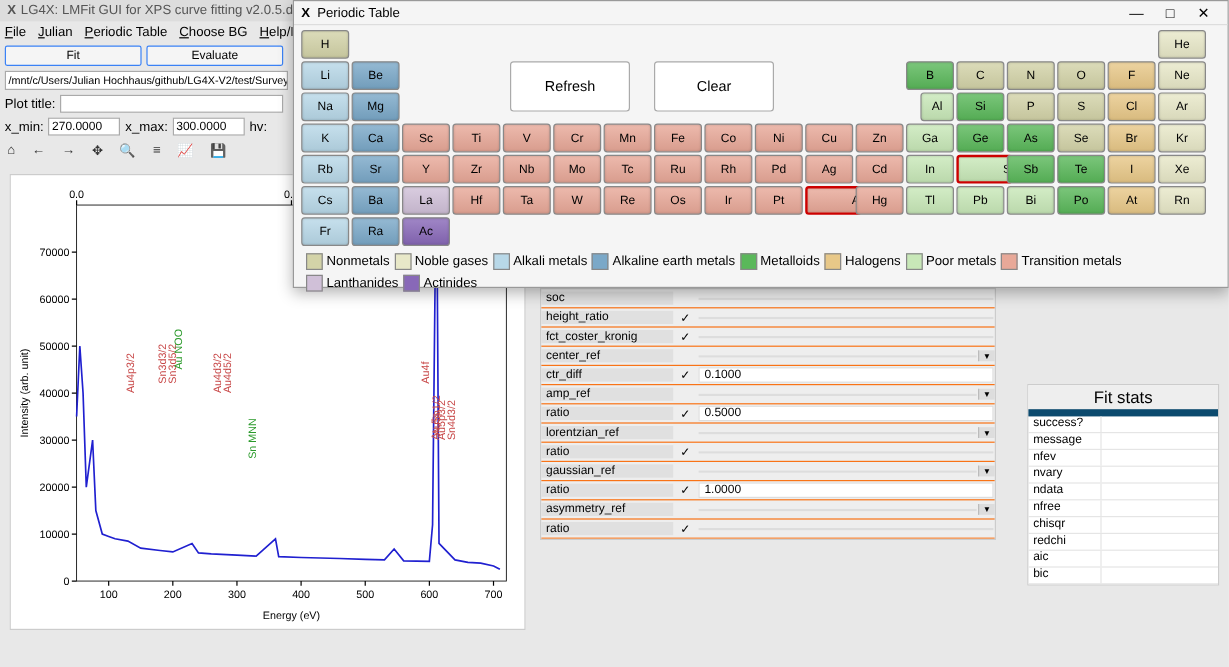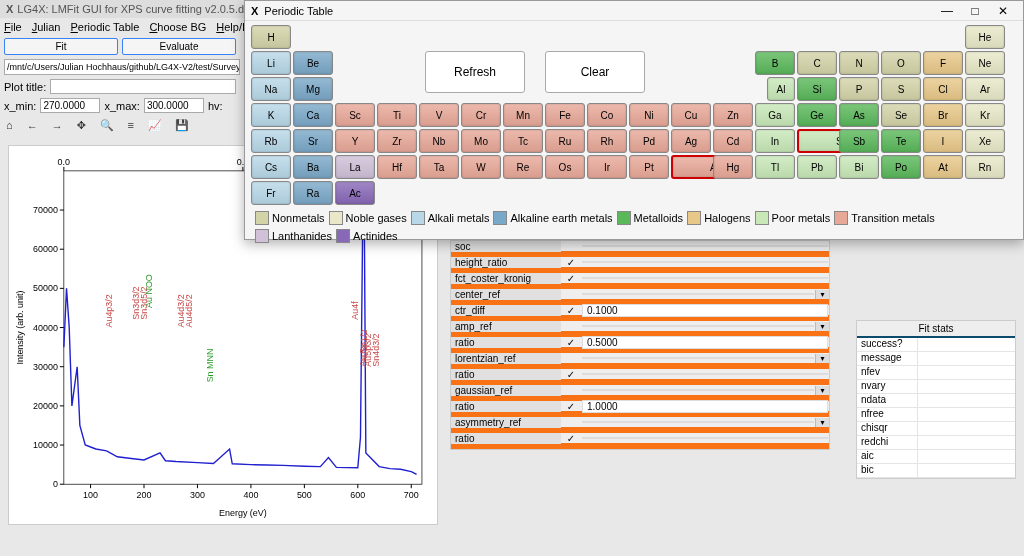--- a/index.html
+++ b/index.html
@@ -15,28 +15,28 @@
 .path-input { width: 236px; margin: 2px 4px; padding: 2px; border: 1px solid #aaa; background: #fff; font-size: 9px; white-space: nowrap; overflow: hidden; }
 .row-inputs { display: flex; gap: 4px; padding: 2px 4px; align-items: center; font-size: 10px; }
 .row-inputs input { width: 60px; border: 1px solid #aaa; padding: 1px 2px; font-size: 10px; }
 .row-inputs .wide { flex: 1; }
 .plot-tb { display: flex; gap: 14px; padding: 4px 6px; font-size: 11px; color: #333; }
 .plot-area { position: absolute; left: 8px; top: 145px; width: 430px; height: 380px; background: #fff; border: 1px solid #ccc; }
 svg.chart { width: 100%; height: 100%; }
 .chart text { font-size: 9px; }
 .axis-label { font-size: 10px; }
 .param-panel { position: absolute; left: 450px; top: 240px; width: 380px; height: 210px; background: #eee; border: 1px solid #ccc; overflow: hidden; }
-.param-row { display: flex; height: 16px; border-bottom: 6px solid #f97316; align-items: center; }
+.param-row { display: flex; height: 16px; border-bottom: 1px solid #f97316; align-items: center; }
 .param-row .name { width: 110px; padding: 0 4px; font-size: 10px; background: #e0e0e0; }
 .param-row .chk { width: 20px; text-align: center; font-size: 10px; }
 .param-row .val { flex: 1; padding: 0 4px; font-size: 10px; background: #fff; border: 1px solid #ddd; margin: 1px; color: #888; }
 .param-row .val.active { color: #000; }
 .param-row .dd { width: 14px; background: #ddd; border-left: 1px solid #bbb; text-align: center; font-size: 8px; }
 .fit-stats { position: absolute; right: 8px; top: 320px; width: 160px; background: #fff; border: 1px solid #ccc; }
-.fit-stats .hdr { text-align: center; padding: 2px; background: #eee; border-bottom: 2px solid #0c4a6e; font-size: 10px; }
+.fit-stats .hdr { text-align: center; padding: 2px; background: #eee; border-bottom: 6px solid #0c4a6e; font-size: 14px; }
 .fit-stats .srow { display: flex; border-bottom: 1px solid #e5e5e5; height: 14px; }
 .fit-stats .srow span:first-child { width: 60px; padding: 0 4px; font-size: 10px; }
 .fit-stats .srow span:last-child { flex: 1; border-left: 1px solid #e5e5e5; }
 
 
 .pt-window { position: absolute; top: 0; left: 244px; width: 780px; height: 240px; background: #f5f5f5; border: 1px solid #999; box-shadow: 0 4px 12px rgba(0,0,0,0.3); }
 .pt-titlebar { height: 20px; display: flex; align-items: center; padding: 0 6px; border-bottom: 1px solid #ddd; }
 .pt-titlebar .ti { font-weight: bold; margin-right: 6px; }
 .pt-titlebar .spacer { flex: 1; }
 .pt-titlebar .wbtn { width: 28px; text-align: center; font-size: 12px; }

